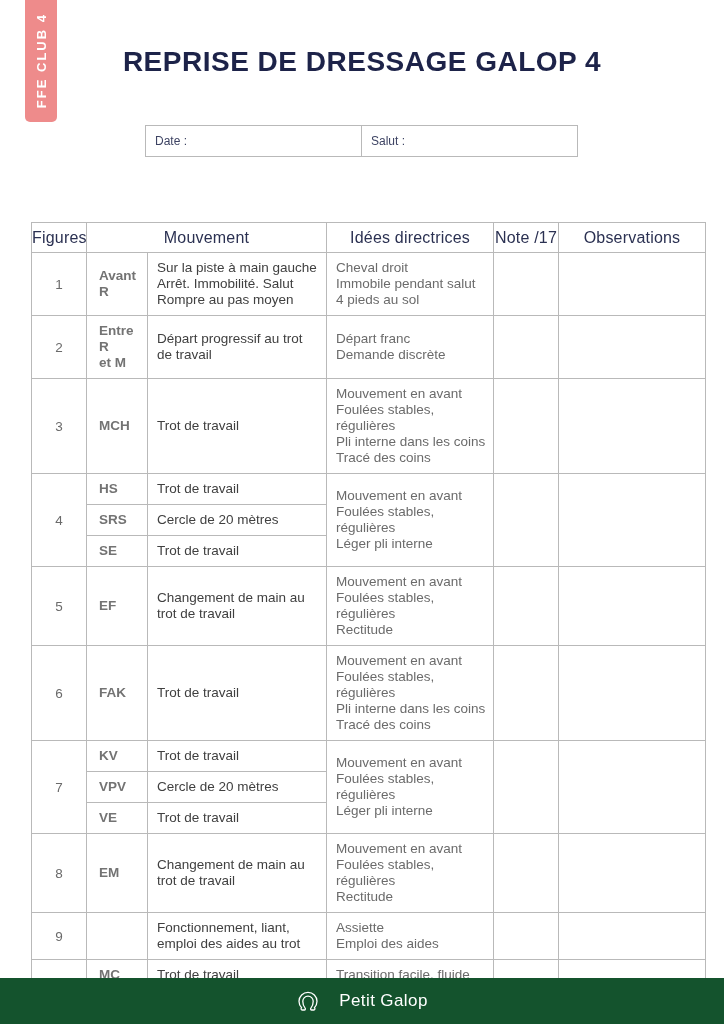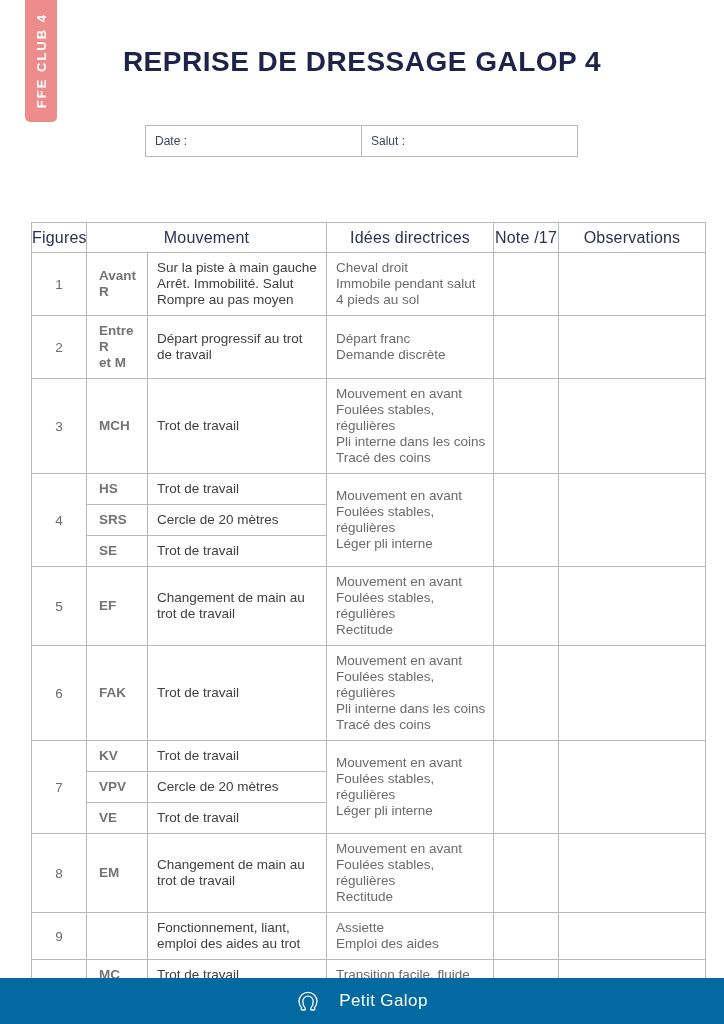--- a/index.html
+++ b/index.html
@@ -78,21 +78,21 @@
   .ideas-cell {
     color:#6b6b6b; padding:7px 6px 7px 9px;
     white-space:pre-line; line-height:16px;margin-top:44px;
   }
   .note-cell, .observations-cell { background:#ffffff; }
 
   
   .footer {
     position:absolute; left:0; bottom:0;
     width:100%; height:46px;
-    background:#0369a1;
+    background:#14532d;
     display:flex; align-items:center; justify-content:center;
     gap:19px;
   }
   .footer .brand {
     color:#ffffff; font-size:17px; letter-spacing:0.4px;
   }
   .horseshoe-wrap { display:flex; align-items:center; }
 </style>
 </head>
 <body>

